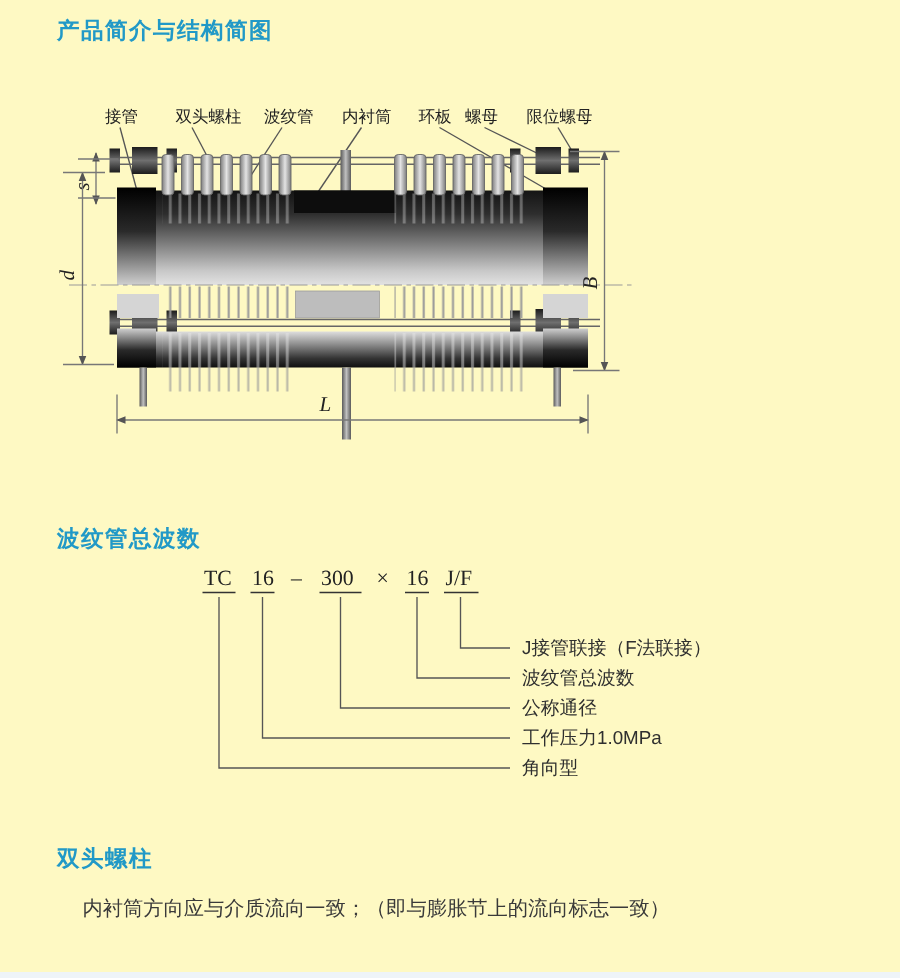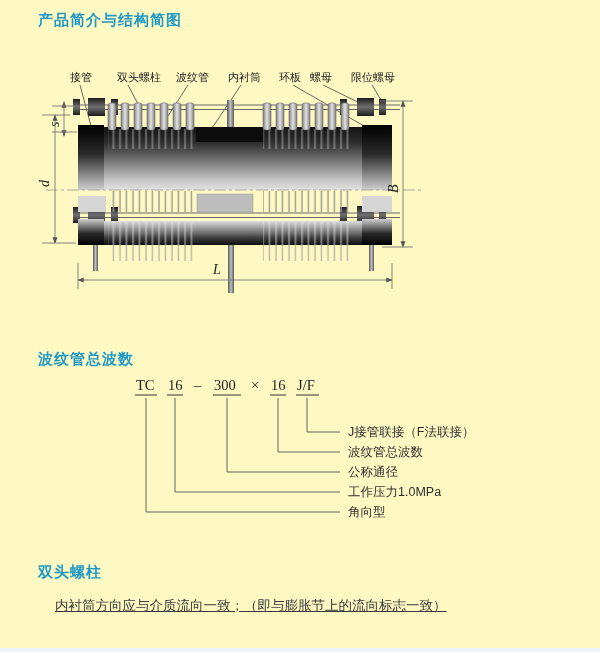--- a/index.html
+++ b/index.html
@@ -30,21 +30,21 @@
   .fig{position:absolute;left:0;}
   .fig1{top:60px;}
   .fig2{top:370px;}
   .install{
     position:absolute;
     left:55px;top:595px;
     width:500px;
     color:#3a3a3a;
     font-size:13.5px;
   }
-  .install p{margin:0 0 8px 0;line-height:21px;text-decoration:underline;}
+  .install p{margin:0 0 8px 0;line-height:21px;}
   .bottom-edge{
     position:absolute;left:0;bottom:0;
     width:600px;height:4px;
     background:#eef4f8;
   }
   svg text{font-family:"Liberation Sans","DejaVu Sans",sans-serif;}
   svg .part-label{font-size:11px;fill:#222;}
   svg .dim-label{font-family:"Liberation Serif","DejaVu Serif",serif;font-style:italic;font-size:14px;fill:#222;}
   svg .code-seg{font-family:"Liberation Serif","DejaVu Serif",serif;font-size:14.5px;fill:#222;}
   svg .callout{font-size:12.5px;fill:#2f2f2f;}

